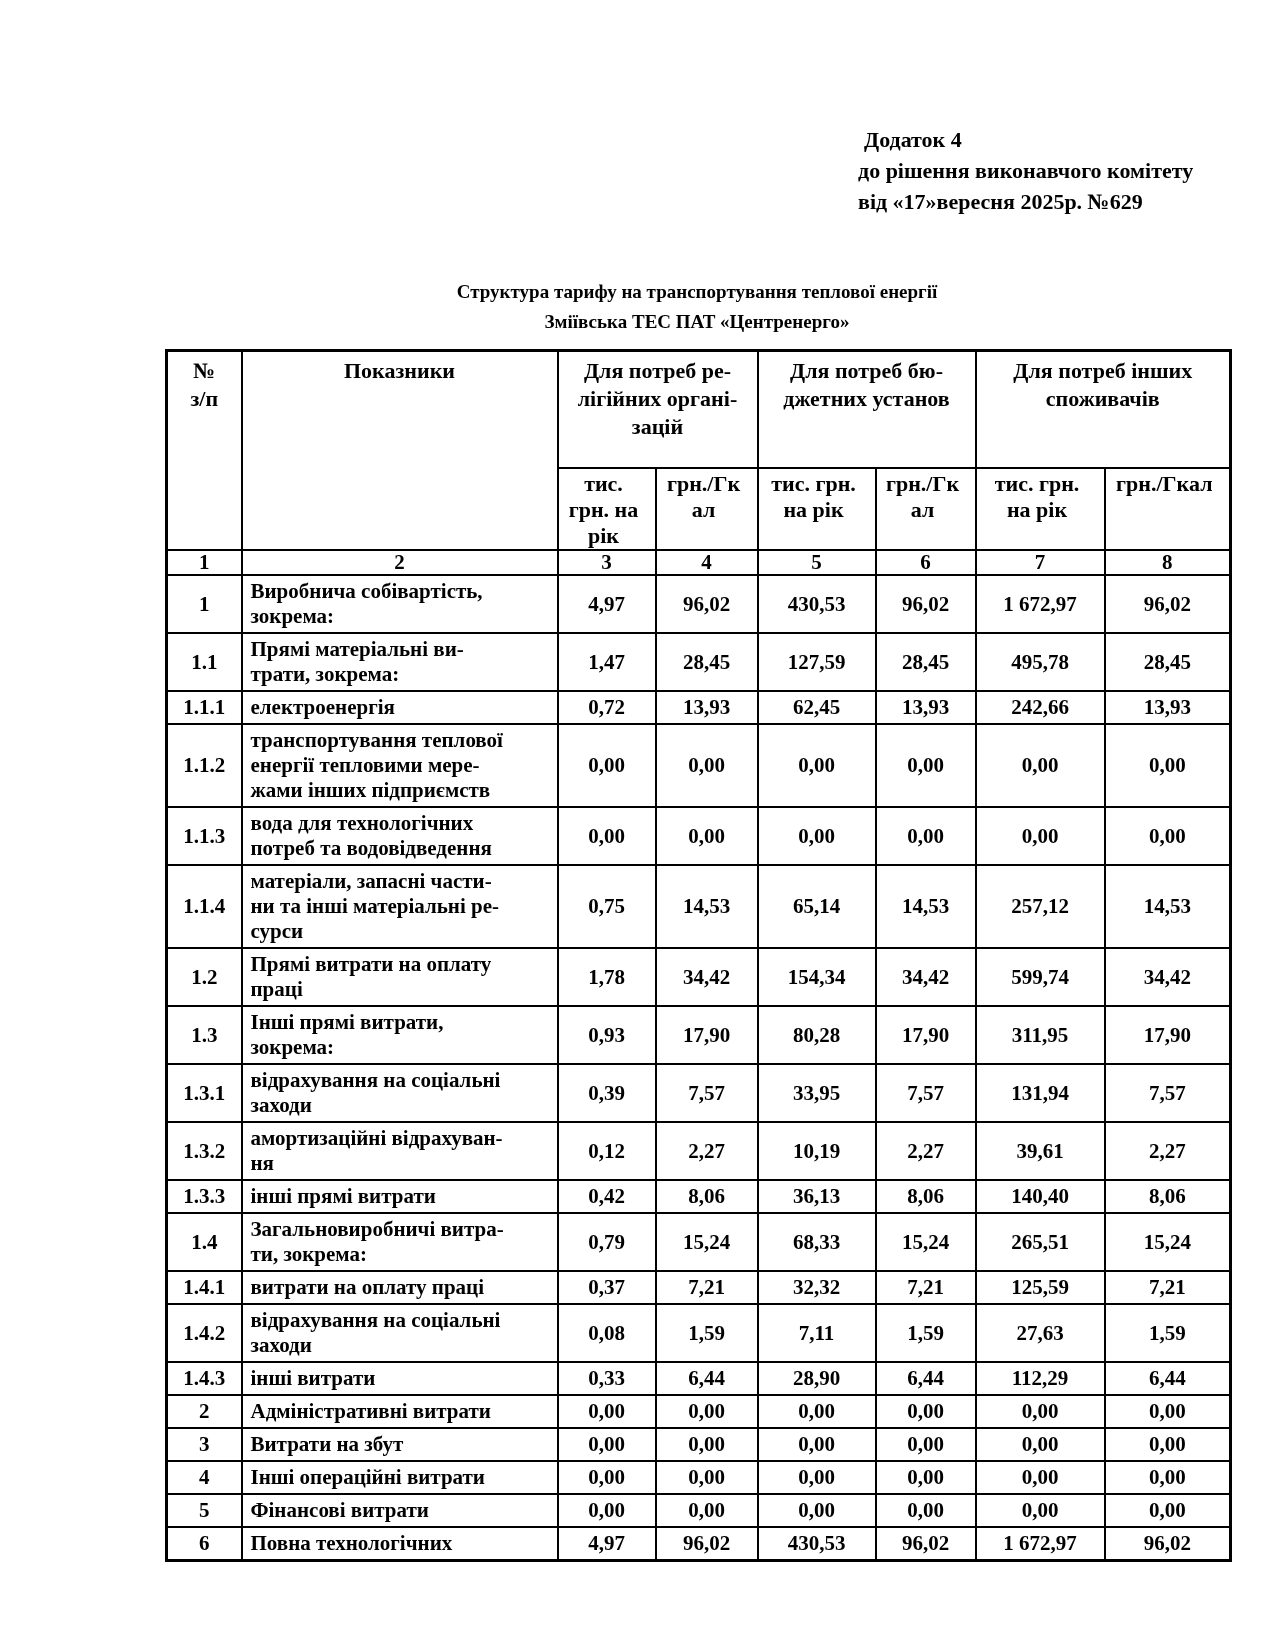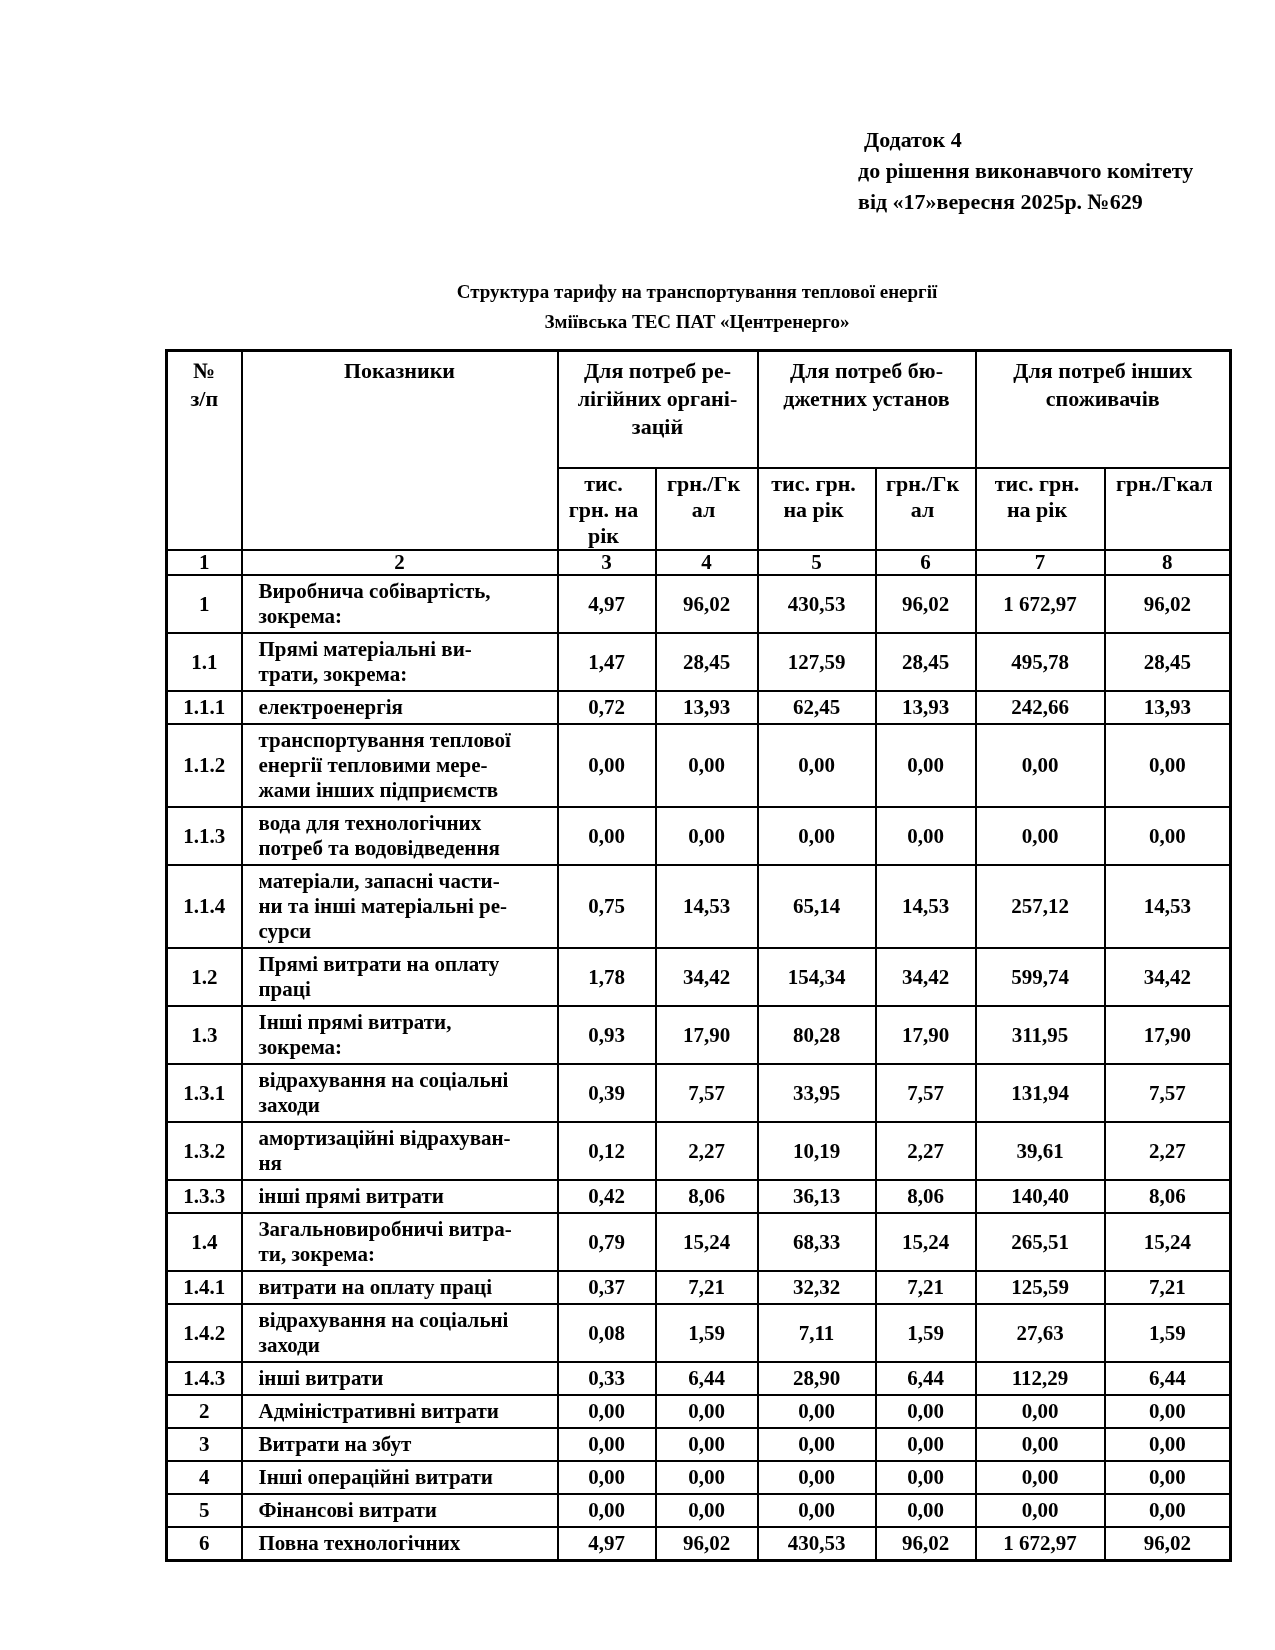--- a/index.html
+++ b/index.html
@@ -87,21 +87,21 @@
   
   tbody.data td {
     font-size: 21px;
     line-height: 25px;
     padding: 3px 4px;
     vertical-align: middle;
   }
   tbody.data td.num { text-align: center; }
   tbody.data td.ind {
     text-align: left;
-    padding-left: 16px;
+    padding-left: 8px;
     white-space: pre-line;
   }
   tbody.data td.val { text-align: center; }
 </style>
 </head>
 <body>
 
 <div class="page">
 
   <div class="annex">

